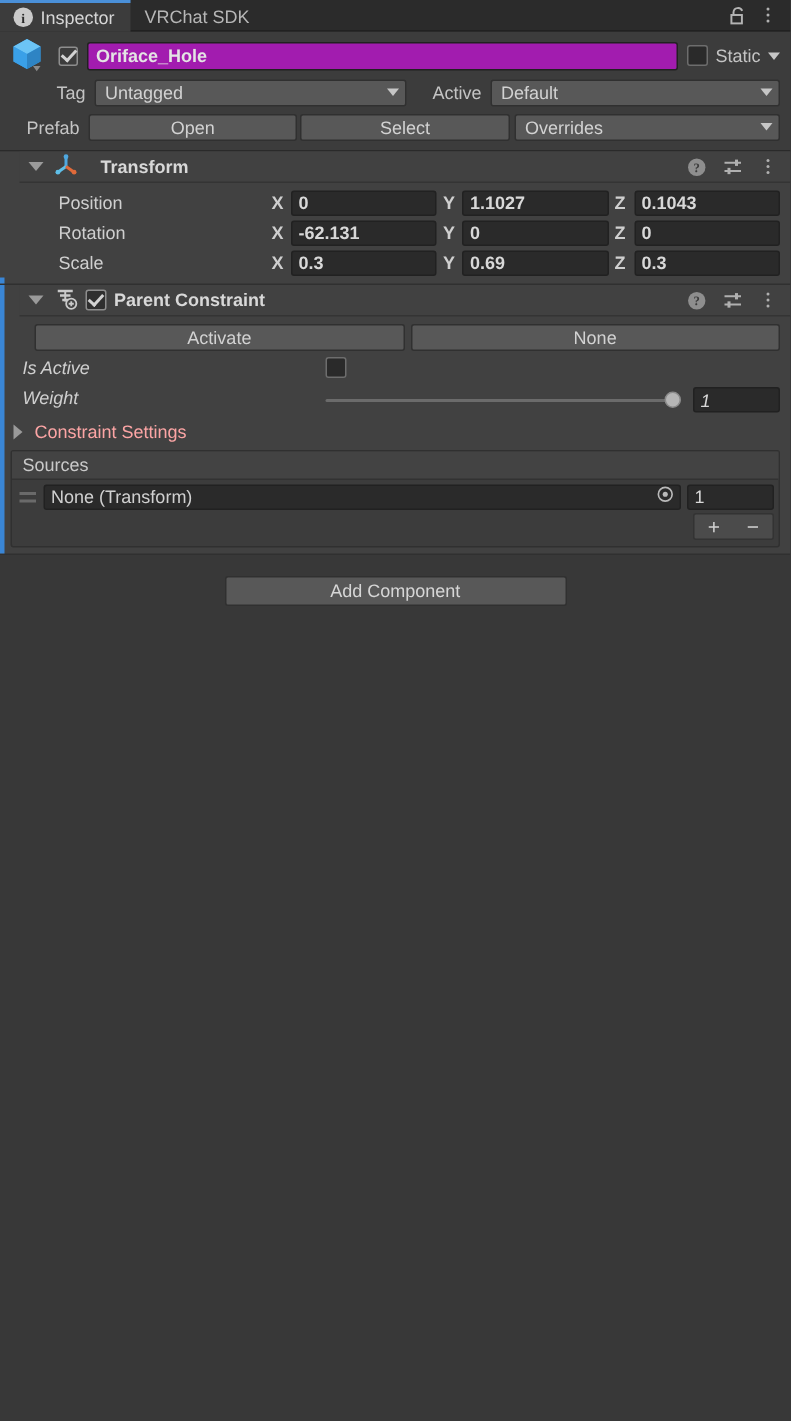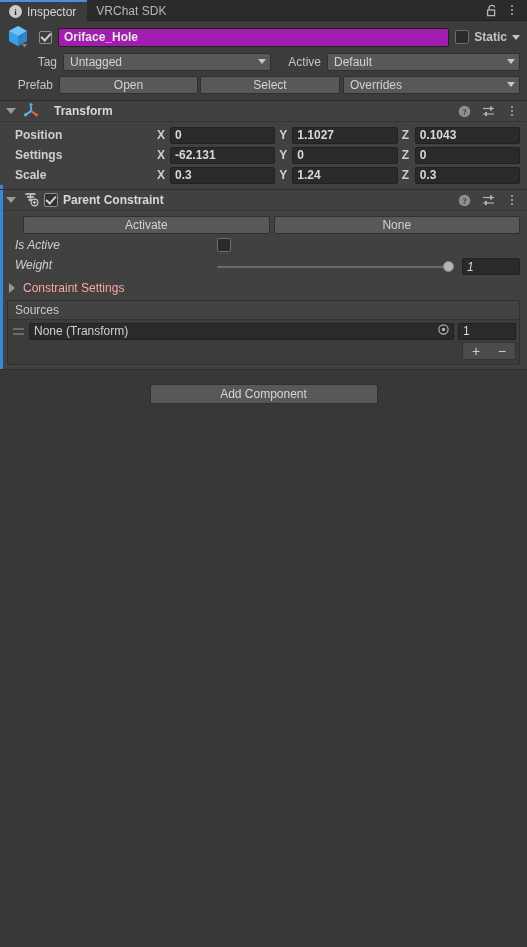--- a/index.html
+++ b/index.html
@@ -77,21 +77,21 @@
   }
   .cb.dark { background: #2a2a2a; border-color: #6d6d6d; width:14px;height:14px;flex:0 0 14px;}
   .namefield {
     flex: 1 1 auto; height: 19px;
     background: #a21caf;
     border: 1px solid #212121; border-radius: 2px;
     display: flex; align-items: center;
     padding: 0 5px;
     font-weight: bold; font-size: 12px; color: #e4e4e4;
   }
-  .static-wrap { display: flex; align-items: center; gap: 5px; flex: 0 0 auto; font-weight: bold; }
+  .static-wrap { display: flex; align-items: center; gap: 5px; flex: 0 0 auto; }
   .static-label { font-size: 12px; color: #c4c4c4; }
 
   .row2, .row3 { display: flex; align-items: center; height: 19px; margin-top: 4px; gap: 0; }
   .lbl { font-size: 12px; color: #c4c4c4; text-align: right; padding-right: 6px; }
   .dropdown {
     background: #585858; border: 1px solid #303030; border-radius: 2px;
     height: 18px; display: flex; align-items: center; padding: 0 4px 0 6px;
     font-size: 12px; color: #d2d2d2; position: relative;
   }
   .dropdown .caret { margin-left: auto; }
@@ -108,39 +108,40 @@
   .comp {
     background: #414141;
     border-bottom: 1px solid #303030;
     position: relative;
   }
   .comp-head {
     height: 21px; display: flex; align-items: center; gap: 5px;
     padding: 0 7px 0 6px;
     background: #414141;
     border-bottom: 1px solid #343434;
+    margin-left: 13px;
   }
   .foldout {
     width: 0; height: 0;
     border-left: 5px solid transparent; border-right: 5px solid transparent;
     border-top: 6px solid #9a9a9a;
     flex: 0 0 10px; margin-right: 2px;
   }
   .foldout.closed {
     border-top: 5px solid transparent; border-bottom: 5px solid transparent;
     border-left: 6px solid #9a9a9a; border-right: 0;
     width:0;height:0; flex: 0 0 6px;
   }
   .comp-title { font-size: 12px; font-weight: bold; color: #d8d8d8; }
   .comp-head-right { margin-left: auto; display: flex; align-items: center; gap: 8px; }
 
   .comp-body { padding: 3px 7px 4px 7px; }
 
   .prop-row { display: flex; align-items: center; height: 20px; }
-  .prop-label { font-size: 12px; font-weight: bold; color: #cfcfcf; width: 150px; padding-left: 8px; }
+  .prop-label { font-size: 12px; font-weight: normal; color: #cfcfcf; width: 150px; padding-left: 8px; margin-left: 24px; }
   .vec { display: flex; flex: 1 1 auto; gap: 4px; }
   .vec-item { display: flex; align-items: center; flex: 1 1 0; gap: 4px; }
   .axis { font-size: 12px; font-weight: bold; color: #cfcfcf; width: 9px; }
   .field {
     flex: 1 1 auto; height: 17px;
     background: #2a2a2a; border: 1px solid #212121; border-radius: 2px;
     display: flex; align-items: center; padding: 0 4px;
     font-size: 12px; font-weight: bold; color: #d8d8d8;
   }
   .field.norm { font-weight: normal; }
@@ -344,21 +345,21 @@
             <span class="field">1.1027</span>
           </span>
           <span class="vec-item">
             <span class="axis">Z</span>
             <span class="field">0.1043</span>
           </span>
         </span>
       </div>
 
       <div class="prop-row">
-        <span class="prop-label">Settings</span>
+        <span class="prop-label">Rotation</span>
         <span class="vec">
           <span class="vec-item">
             <span class="axis">X</span>
             <span class="field">-62.131</span>
           </span>
           <span class="vec-item">
             <span class="axis">Y</span>
             <span class="field">0</span>
           </span>
           <span class="vec-item">
@@ -370,21 +371,21 @@
 
       <div class="prop-row">
         <span class="prop-label">Scale</span>
         <span class="vec">
           <span class="vec-item">
             <span class="axis">X</span>
             <span class="field">0.3</span>
           </span>
           <span class="vec-item">
             <span class="axis">Y</span>
-            <span class="field">1.24</span>
+            <span class="field">0.69</span>
           </span>
           <span class="vec-item">
             <span class="axis">Z</span>
             <span class="field">0.3</span>
           </span>
         </span>
       </div>
     </div>
     <div class="override-bar" style="top:84px;bottom:0"></div>
   </div>

